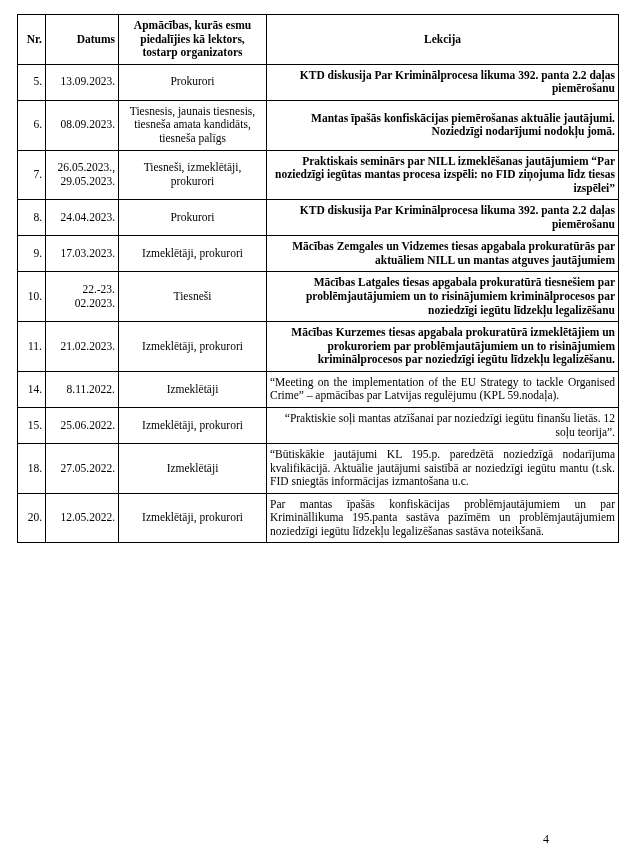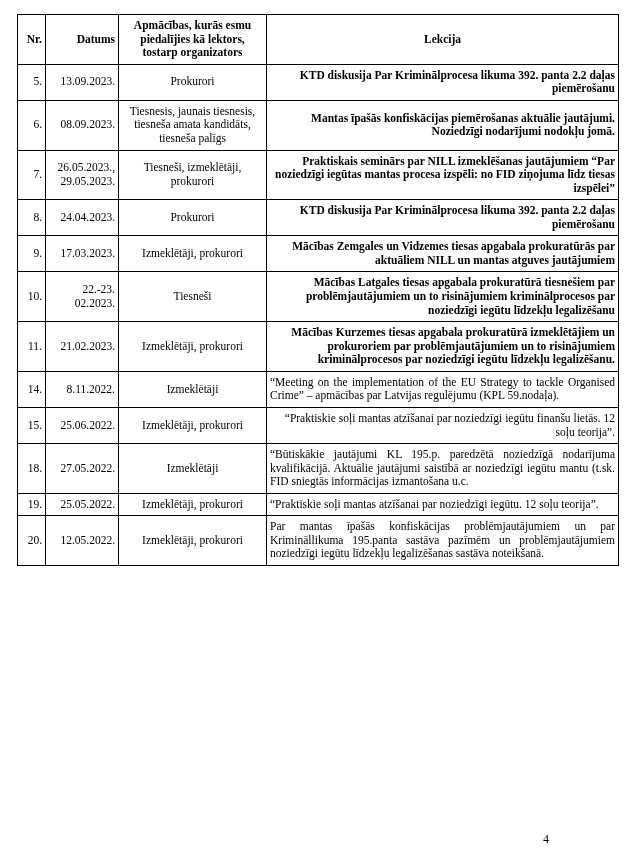--- a/index.html
+++ b/index.html
@@ -122,26 +122,20 @@
       <td class="col-aud">Izmeklētāji, prokurori</td>
       <td class="col-lect align-left">“Praktiskie soļi mantas atzīšanai par noziedzīgi iegūtu finanšu lietās. 12 soļu teorija”.</td>
     </tr>
         <tr>
       <td class="col-nr">18.</td>
       <td class="col-date">27.05.2022.</td>
       <td class="col-aud">Izmeklētāji</td>
       <td class="col-lect align-justify">“Būtiskākie jautājumi KL 195.p. paredzētā noziedzīgā nodarījuma kvalifikācijā. Aktuālie jautājumi saistībā ar noziedzīgi iegūtu mantu (t.sk. FID sniegtās informācijas izmantošana u.c.</td>
     </tr>
         <tr>
-      <td class="col-nr">19.</td>
-      <td class="col-date">25.05.2022.</td>
-      <td class="col-aud">Izmeklētāji, prokurori</td>
-      <td class="col-lect align-justify">“Praktiskie soļi mantas atzīšanai par noziedzīgi iegūtu. 12 soļu teorija”.</td>
-    </tr>
-        <tr>
       <td class="col-nr">20.</td>
       <td class="col-date">12.05.2022.</td>
       <td class="col-aud">Izmeklētāji, prokurori</td>
       <td class="col-lect align-justify">Par mantas īpašās konfiskācijas problēmjautājumiem un par Krimināllikuma 195.panta sastāva pazīmēm un problēmjautājumiem noziedzīgi iegūtu līdzekļu legalizēšanas sastāva noteikšanā.</td>
     </tr>
       </tbody>
   </table>
 
   <div class="page-number">4</div>
 

